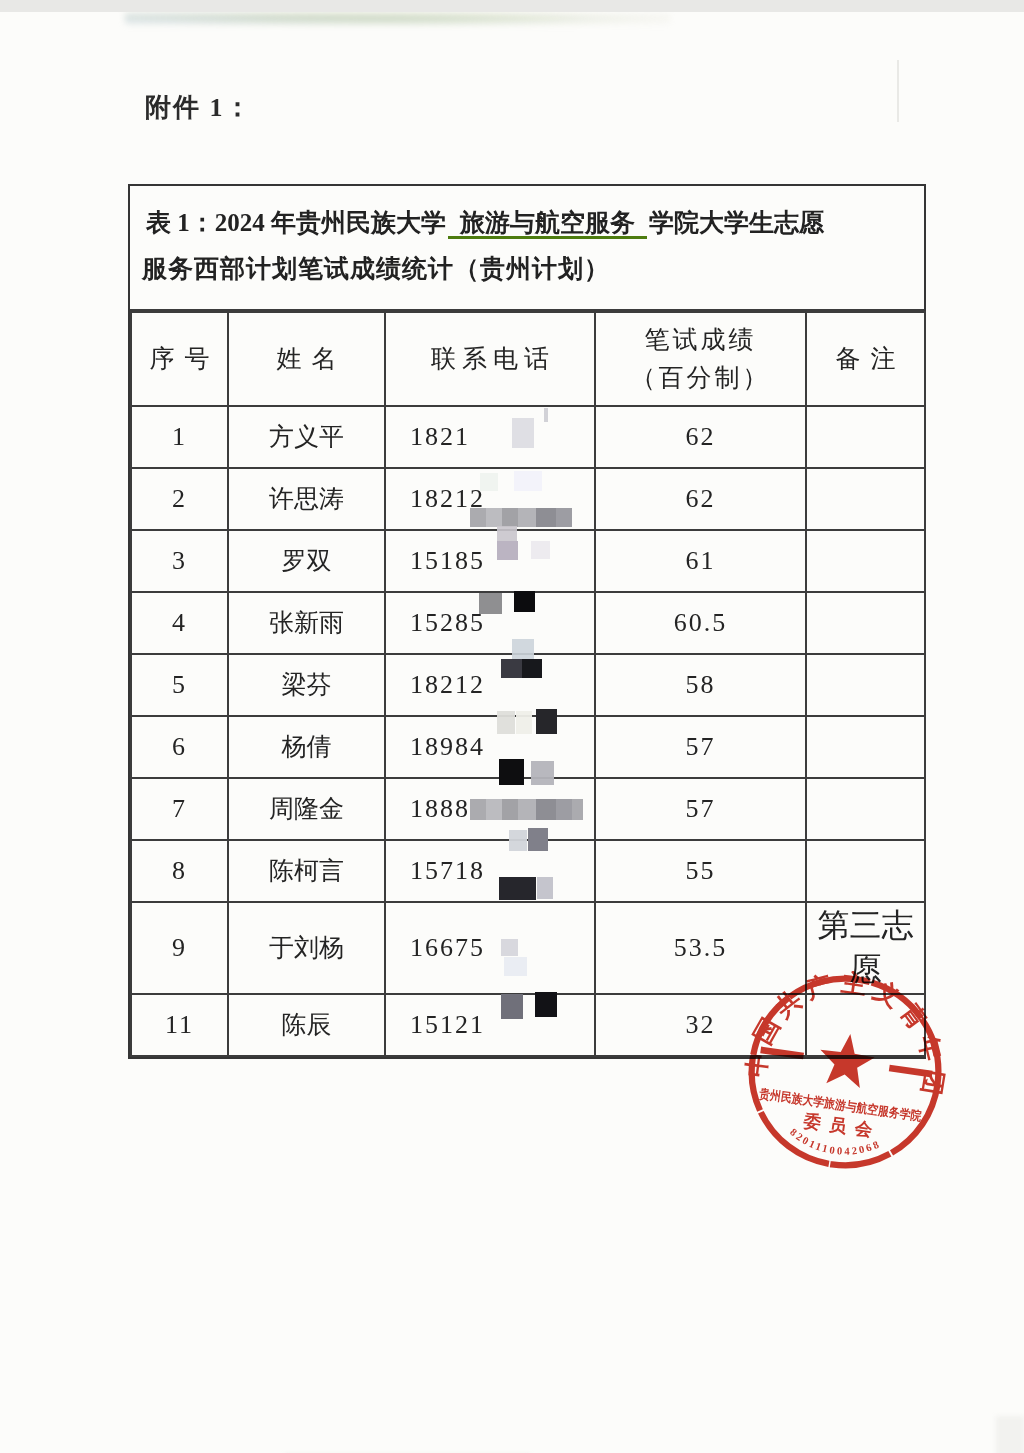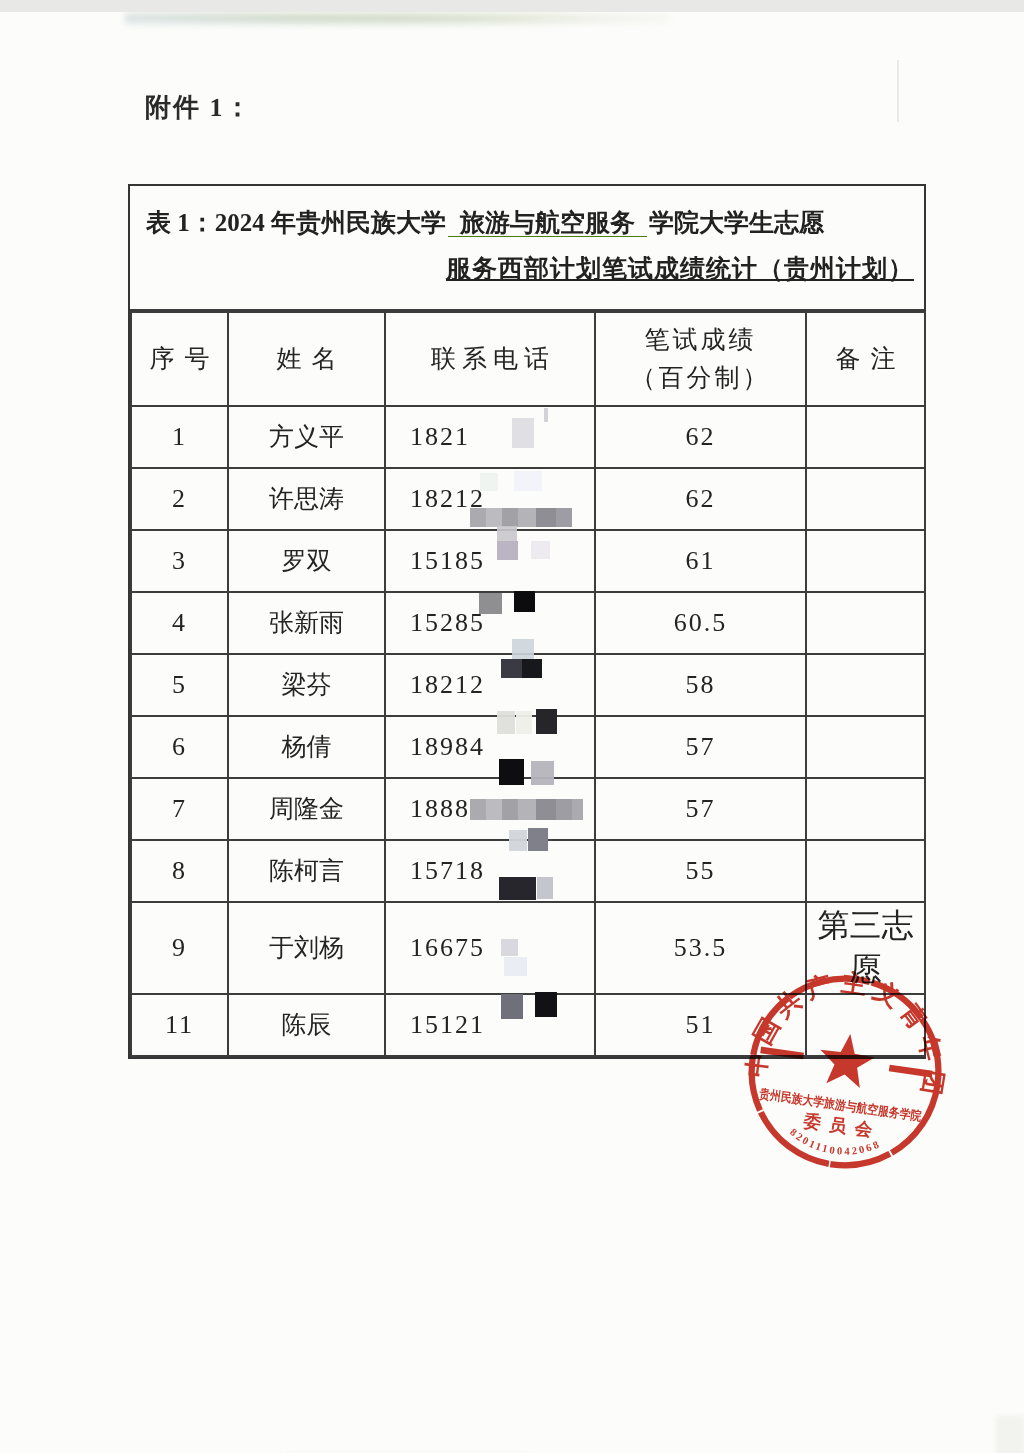--- a/index.html
+++ b/index.html
@@ -39,23 +39,23 @@
     border:2px solid #353535;
     background:transparent;
   }
   .title-cell {
     border-bottom:2px solid #3c3c3c;
     padding:14px 10px 16px 12px;
     font-weight:bold; font-size:25px; color:#222;
     line-height:1.85;
   }
   .t-line1 { text-align:left; padding-left:4px; white-space:nowrap; }
-  .t-line2 { text-align:right; letter-spacing:1px;text-decoration:underline; }
+  .t-line2 { text-align:left; letter-spacing:1px; }
   .underlined {
-    border-bottom:1px solid #4d7c0f;
+    border-bottom:3px solid #4d7c0f;
     padding:0 12px; margin:0 2px;
   }
   table { width:100%; border-collapse:collapse; table-layout:fixed; }
   th, td {
     border:2px solid #3c3c3c;
     text-align:center; vertical-align:middle;
     font-size:25px; color:#242424;
     overflow:visible;
   }
   th { height:90px; font-weight:normal; }
@@ -188,21 +188,21 @@
             <td class="c-no">9</td>
             <td class="c-name">于刘杨</td>
             <td class="c-phone">16675</td>
             <td class="c-score">53.5</td>
             <td class="c-remark">第三志愿</td>
           </tr>
           <tr>
             <td class="c-no">11</td>
             <td class="c-name">陈辰</td>
             <td class="c-phone">15121</td>
-            <td class="c-score">51</td>
+            <td class="c-score">32</td>
             <td class="c-remark"></td>
           </tr>
         </tbody>
     </table>
   </div>
 
   <div id="mosaic-layer">
       <div class="mosaic" style="left: 512px; top: 406px; width: 22px; height: 30px; background: rgb(214, 214, 220); opacity: 0.75;"></div>
       <div class="mosaic" style="left: 544px; top: 396px; width: 4px; height: 14px; background: rgb(168, 168, 180); opacity: 0.5;"></div>
       <div class="mosaic" style="left: 480px; top: 461px; width: 18px; height: 18px; background: rgb(238, 243, 238); opacity: 0.9;"></div>

